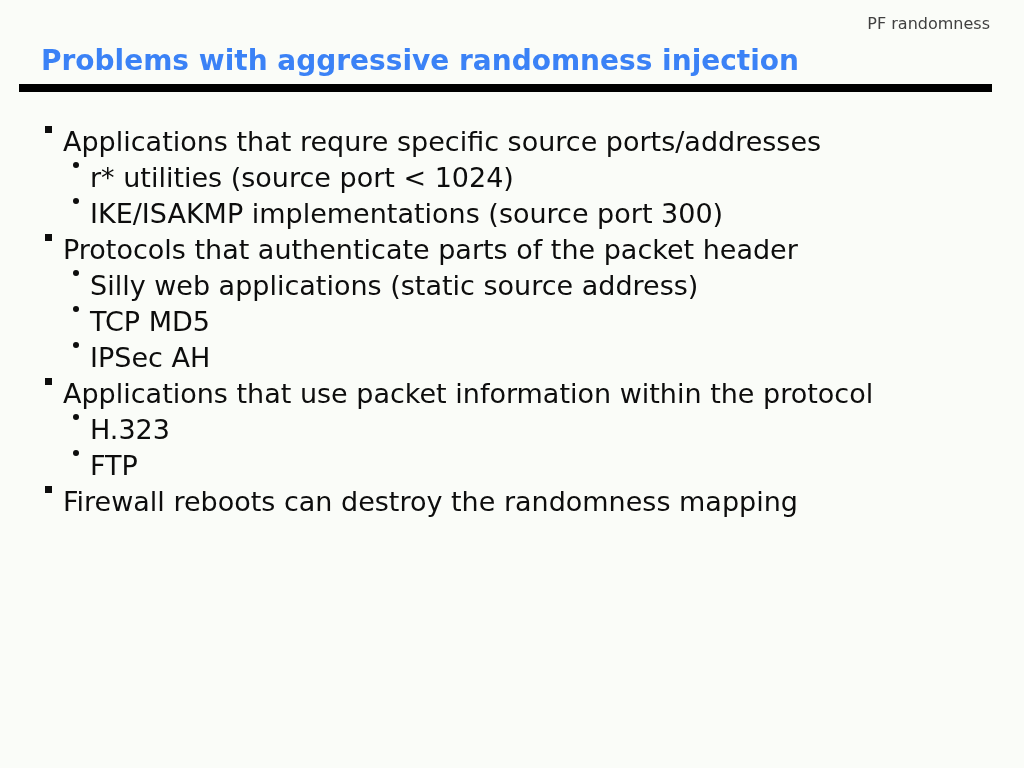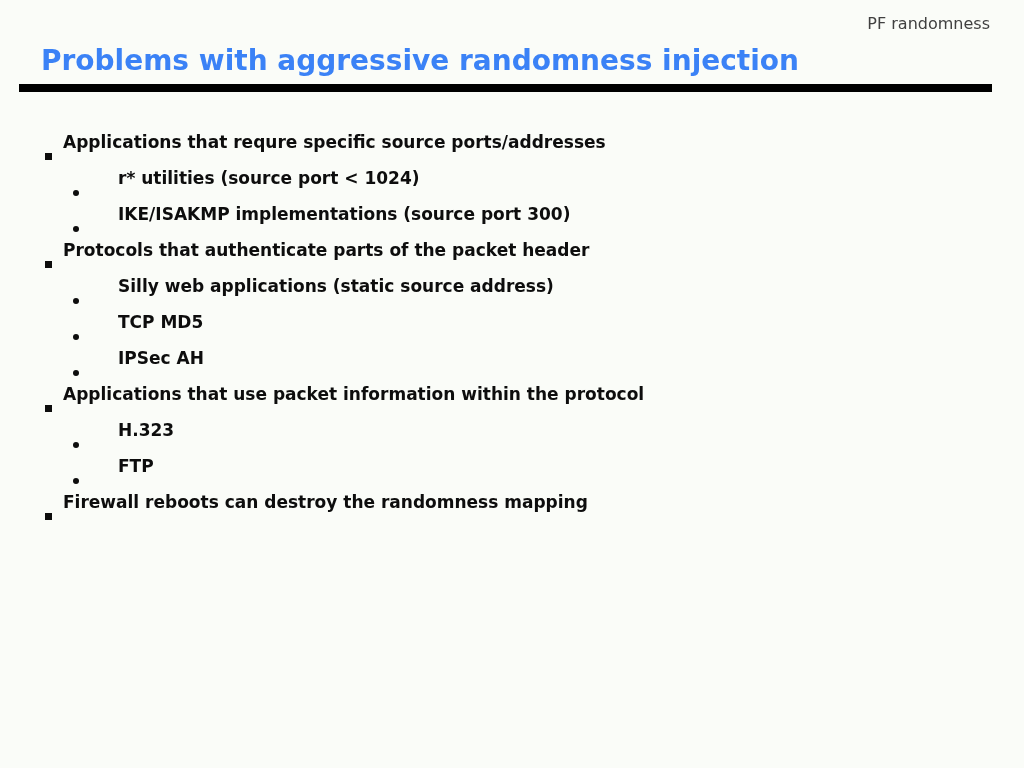--- a/index.html
+++ b/index.html
@@ -44,28 +44,27 @@
     background: #000000;
   }
   .bullet-list {
     position: absolute;
     left: 40px;
     top: 124px;
     width: 950px;
   }
   .bullet-row {
     display: flex;
-    align-items: flex-end;
+    align-items: flex-start;
     height: 36px;
-    font-size: 17px;
+    font-size: 27px;
     white-space: nowrap;
-    font-weight: bold;
   }
   .bullet-row.lvl1 { padding-left: 5px; }
-  .bullet-row.lvl2 { padding-left: 33px; gap: 28px; }
+  .bullet-row.lvl2 { padding-left: 33px; }
   .marker {
     flex: none;
     background: #0d0d0d;
     margin-right: 11px;
     margin-top: 2px;
   }
   .marker.sq {
     width: 7px;
     height: 7px;
   }

